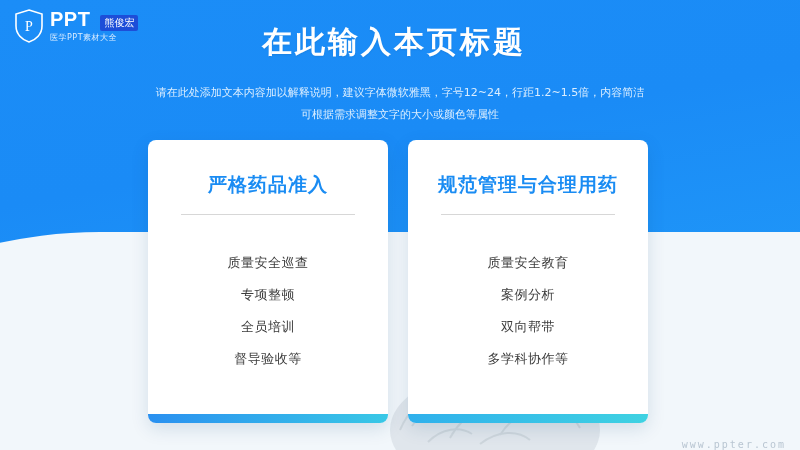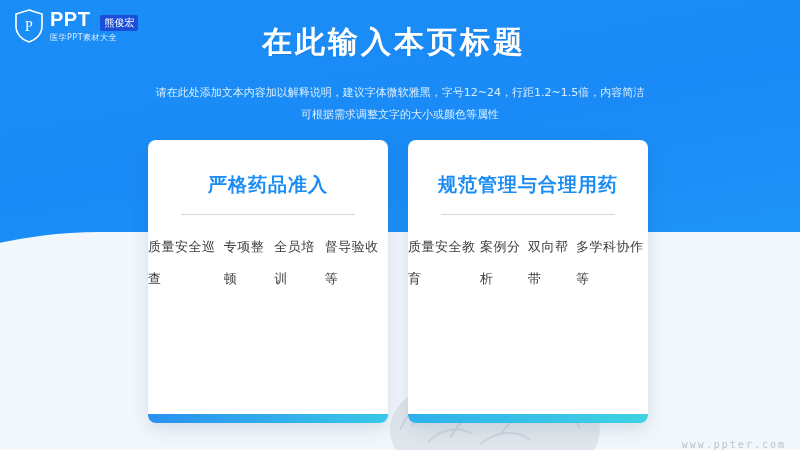--- a/index.html
+++ b/index.html
@@ -141,24 +141,24 @@
     font-family: "DejaVu Sans", sans-serif;
     text-align: center;
   }
   .card-rule {
     margin-top: 16px;
     width: 174px;
     height: 1px;
     background: #d7d7d7;
   }
   .card-list {
-    margin-top: 16px;
+    margin-top: 32px;
     width: 100%;
     display: flex;
-    flex-direction: row;
+    flex-direction: column;
     align-items: center;
   }
   .card-list-item {
     font-size: 13px;
     color: #3c3c3c;
     line-height: 32px;
     font-family: "DejaVu Sans", sans-serif;
     letter-spacing: 0.5px;
   }
   .card-footer {

